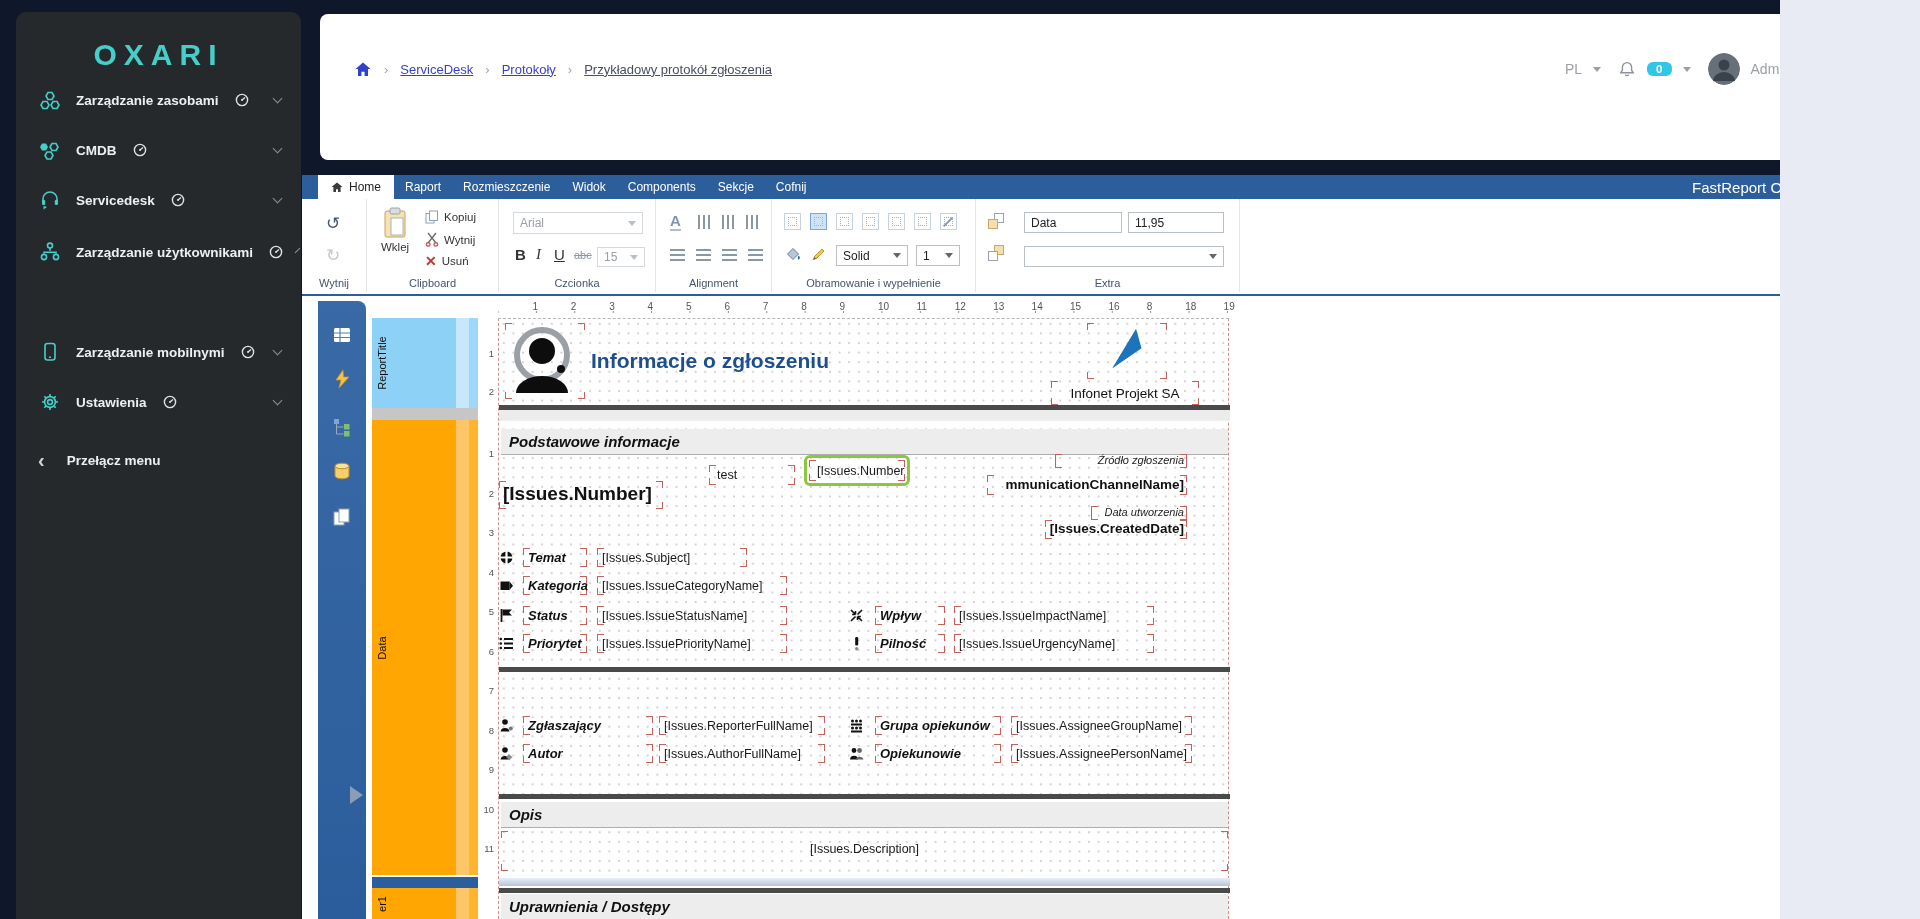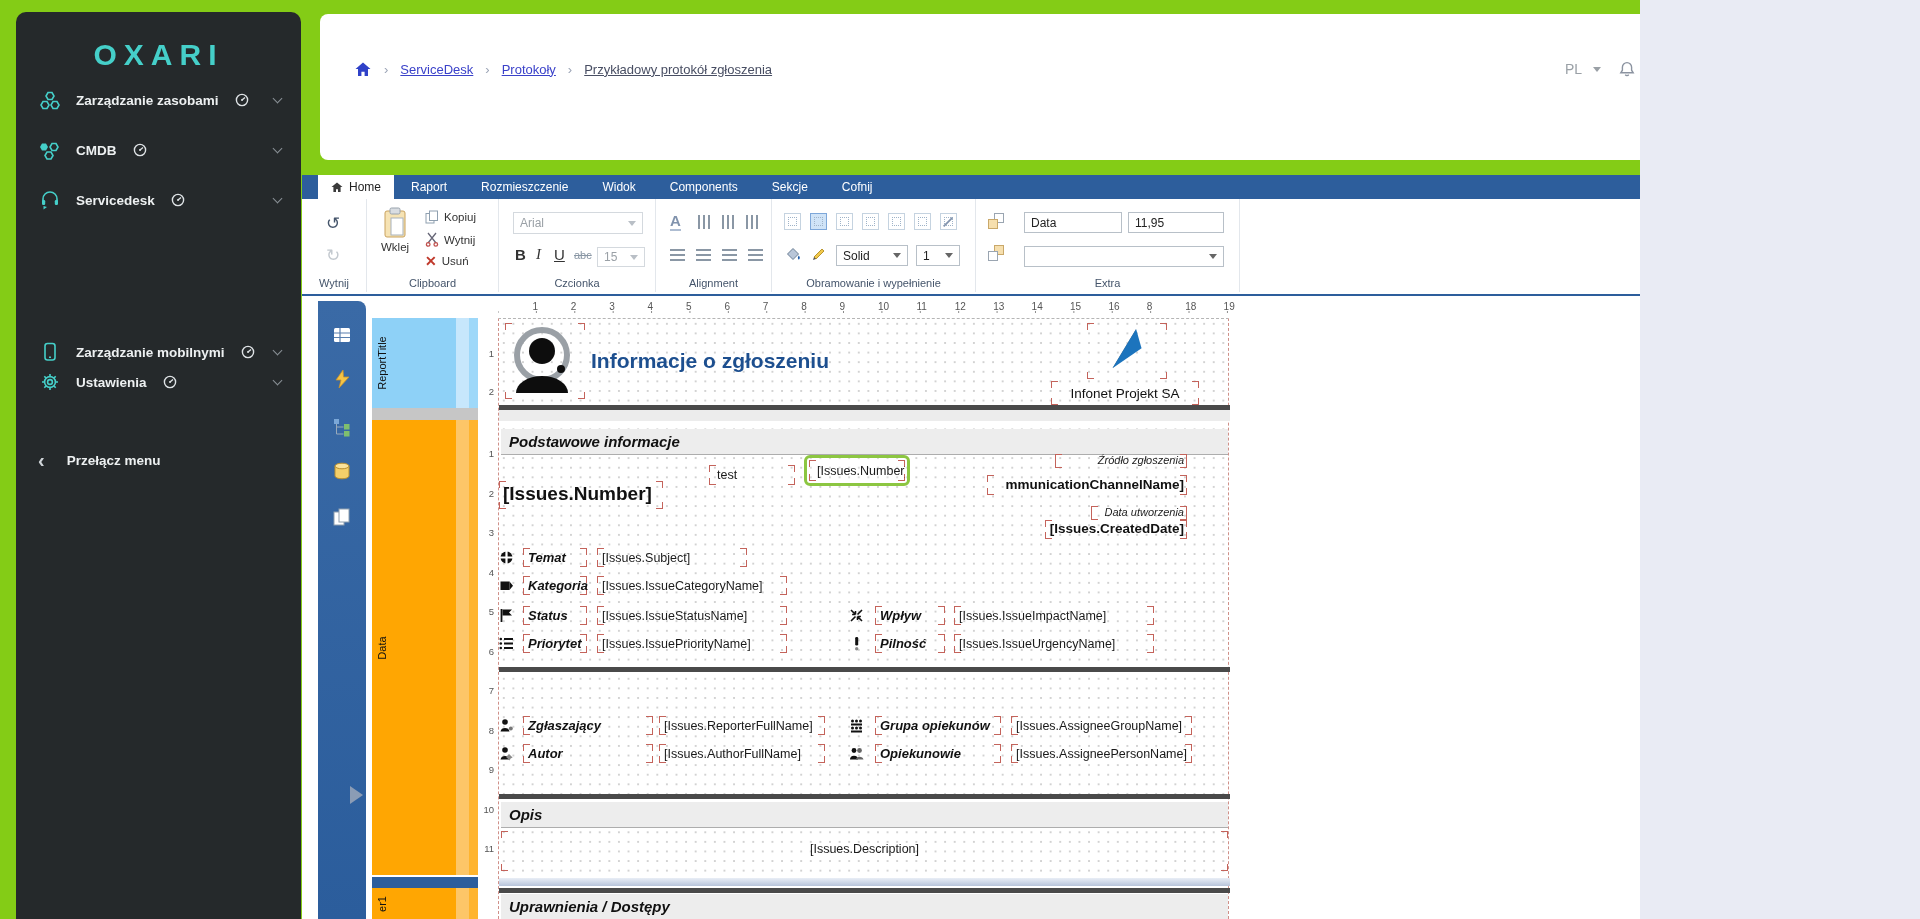--- a/index.html
+++ b/index.html
@@ -1,18 +1,18 @@
 <!DOCTYPE html>
 <html><head>
 <meta charset="utf-8">
 <style>
   *{margin:0;padding:0;box-sizing:border-box}
   html,body{background:#e9ebf4}
   body{font-family:"Liberation Sans",sans-serif}
-  .root{position:relative;width:1640px;height:919px;background:#84cc16;overflow:hidden}
+  .root{position:relative;width:1780px;height:919px;background:#0f172a;overflow:hidden}
   .abs{position:absolute}
 
   
   .sidebar{position:absolute;left:16px;top:12px;width:285px;height:907px;background:#25292b;border-radius:10px 10px 0 0}
   .logo{position:absolute;top:26px;left:0;width:100%;text-align:center;color:#45cfc9;font-size:30px;font-weight:bold;letter-spacing:7px}
   .side-item{position:absolute;left:0;width:100%;height:48px;display:flex;align-items:center;padding:0 20px 0 22px;gap:14px;cursor:pointer}
   .s-icon{width:24px;height:24px;display:flex;align-items:center;justify-content:center;flex:none}
   .s-icon svg{stroke:#45cfc9;fill:none;stroke-width:1.6}
   .s-label{color:#edf0f1;font-weight:bold;font-size:13.5px;white-space:nowrap}
   .gauge{display:flex;align-items:center;margin-left:2px}
@@ -27,21 +27,21 @@
   .crumb-current{color:#484e63}
   .crumb-sep{color:#9aa3b5;font-size:13px}
   .top-right{position:absolute;right:38px;top:38px;height:34px;display:flex;align-items:center;gap:11px;color:#9aa0a6;font-size:14px}
   .badge{background:#31c5ea;color:#fff;border-radius:6px;padding:1px 9px;font-size:11.5px;font-weight:bold}
   .caret{width:0;height:0;border-left:4px solid transparent;border-right:4px solid transparent;border-top:5px solid #9aa0a6}
   .avatar{width:32px;height:32px;border-radius:50%;overflow:hidden;flex:none}
 
   
   .designer{position:absolute;left:302px;top:175px;width:1590px;height:744px;background:#fff}
   .tabbar{position:absolute;left:0;top:0;width:100%;height:24px;background:#2d5e9c;display:flex;align-items:stretch;color:#fff}
-  .tab{padding:0 17px;font-size:12px;display:flex;align-items:center;cursor:pointer;white-space:nowrap}
+  .tab{padding:0 11px;font-size:12px;display:flex;align-items:center;cursor:pointer;white-space:nowrap}
   .tab.active{background:#fff;color:#222;gap:6px;padding:0 13px;margin-left:16px}
   .brand{margin-left:auto;padding-right:14px;display:flex;align-items:center;font-size:15px}
   .ribbon{position:absolute;left:0;top:24px;width:100%;height:97px;background:#fff;border-bottom:2px solid #2d5e9c}
   .rgroup{position:absolute;top:0;bottom:2px;border-right:1px solid #e3e7ec}
   .glabel{position:absolute;bottom:3px;left:0;width:100%;text-align:center;font-size:11px;color:#44546a;white-space:nowrap}
   .rbtn{position:absolute;display:flex;align-items:center;gap:5px;font-size:11.5px;color:#333;cursor:pointer}
   .sel{position:absolute;border:1px solid #b8c0c8;background:#fff;display:flex;align-items:center;padding:0 6px;font-size:12px;color:#222;cursor:pointer}
   .sel .caret{margin-left:auto;border-top-color:#666}
   .sel.dis{color:#9aa0a6;border-color:#d4d9de}
   .sel.dis .caret{border-top-color:#b9bfc6}
@@ -161,41 +161,60 @@
       <span class="gauge">
           <svg viewBox="0 0 14 14" width="14" height="14">
             <circle cx="7" cy="7" r="5.6" fill="none" stroke="#dfe3e6" stroke-width="1.4"></circle>
             <path d="M7 7 L10 4.5" stroke="#dfe3e6" stroke-width="1.4"></path>
             <circle cx="7" cy="7" r="1" fill="#dfe3e6"></circle>
           </svg>
         </span>
       <span class="cdown"></span>
     </div>
 
+    <div class="side-item" style="top:216px">
+      <span class="s-icon">
+          <svg viewBox="0 0 22 22" width="22" height="22">
+            <circle cx="11" cy="4.6" r="2.5"></circle>
+            <path d="M11 7.2 v2.6 M5 12.6 v-1.4 h12 v1.4"></path>
+            <circle cx="5" cy="16" r="2.6"></circle>
+            <circle cx="17" cy="16" r="2.6"></circle>
+          </svg>
+        </span>
+      <span class="s-label">Zarządzanie użytkownikami</span>
+      <span class="gauge">
+          <svg viewBox="0 0 14 14" width="14" height="14">
+            <circle cx="7" cy="7" r="5.6" fill="none" stroke="#dfe3e6" stroke-width="1.4"></circle>
+            <path d="M7 7 L10 4.5" stroke="#dfe3e6" stroke-width="1.4"></path>
+            <circle cx="7" cy="7" r="1" fill="#dfe3e6"></circle>
+          </svg>
+        </span>
+      <span class="cdown"></span>
+    </div>
 
 
     <div class="side-item" style="top:316px">
       <span class="s-icon">
           <svg viewBox="0 0 22 22" width="22" height="22">
             <rect x="6" y="2.5" width="10" height="16.5" rx="2.5"></rect>
             <path d="M10 16.2 h2"></path>
           </svg>
         </span>
       <span class="s-label">Zarządzanie mobilnymi</span>
       <span class="gauge">
           <svg viewBox="0 0 14 14" width="14" height="14">
             <circle cx="7" cy="7" r="5.6" fill="none" stroke="#dfe3e6" stroke-width="1.4"></circle>
             <path d="M7 7 L10 4.5" stroke="#dfe3e6" stroke-width="1.4"></path>
             <circle cx="7" cy="7" r="1" fill="#dfe3e6"></circle>
           </svg>
         </span>
       <span class="cdown"></span>
     </div>
 
-    <div class="side-item" style="top:346px">
+    <div class="side-item" style="top:366px">
       <span class="s-icon">
           <svg viewBox="0 0 22 22" width="22" height="22">
             <circle cx="11" cy="11" r="5.4"></circle>
             <circle cx="11" cy="11" r="2.4"></circle>
             <path d="M11 3 L11 5.5 M11 16.5 L11 19 M3 11 L5.5 11 M16.5 11 L19 11 M5.3 5.3 L7.1 7.1 M14.9 14.9 L16.7 16.7 M16.7 5.3 L14.9 7.1 M7.1 14.9 L5.3 16.7"></path>
           </svg>
         </span>
       <span class="s-label">Ustawienia</span>
       <span class="gauge">
           <svg viewBox="0 0 14 14" width="14" height="14">

